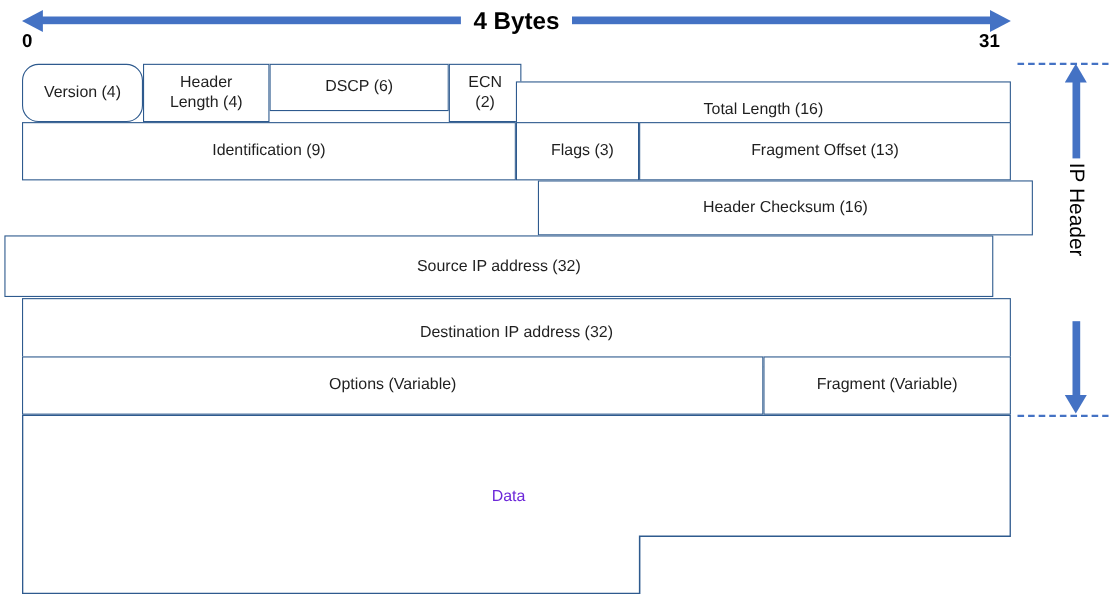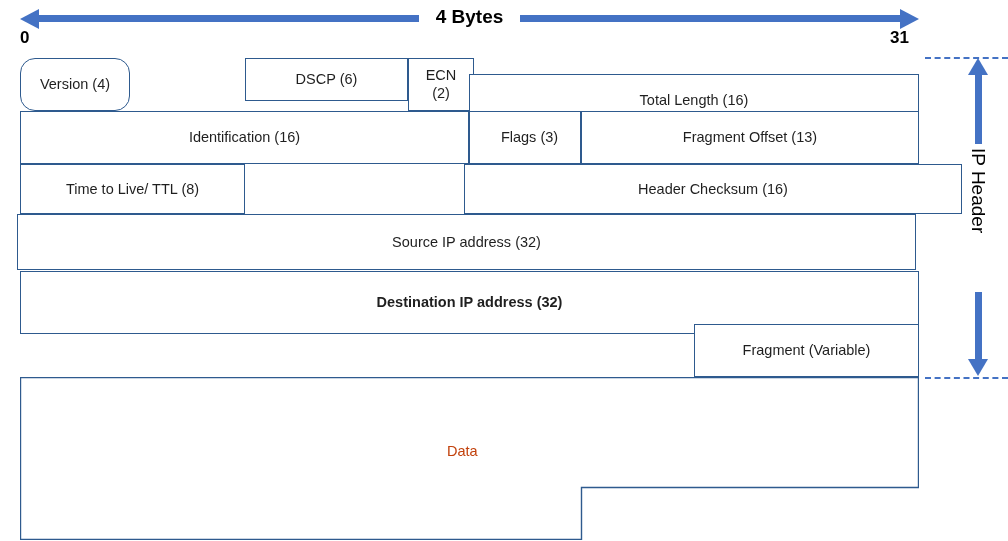--- a/index.html
+++ b/index.html
@@ -33,21 +33,21 @@
   }
   .arrow-head-right {
     position: absolute;
     width: 0; height: 0;
     border-top: 10px solid transparent;
     border-bottom: 10px solid transparent;
     border-left: 19px solid #4472c4;
   }
   .bytes-label {
     position: absolute;
-    font-size: 19px;
+    font-size: 22px;
     font-weight: bold;
     color: #000000;
     white-space: nowrap;
     text-align: center;
   }
   .bit-index {
     position: absolute;
     font-size: 17px;
     font-weight: bold;
     color: #000000;
@@ -76,21 +76,21 @@
     position: absolute;
     left: 20px;
     top: 377px;
     width: 899px;
     height: 163px;
   }
   .data-block svg { display: block; }
   .data-label {
     position: absolute;
     font-size: 14.5px;
-    color: #c2410c;
+    color: #6d28d9;
     white-space: nowrap;
   }
 
   
   .dash-line {
     position: absolute;
     height: 0;
     border-top: 2px dashed #4472c4;
   }
   .arrow-line-v {
@@ -131,35 +131,36 @@
     <div class="arrow-line-h" style="left:38px; top:15px; width:381px;"></div>
     <div class="bytes-label" style="left:419px; top:6px; width:101px;">4 Bytes</div>
     <div class="arrow-line-h" style="left:520px; top:15px; width:381px;"></div>
     <div class="arrow-head-right" style="left:900px; top:9px;"></div>
   </div>
 
   <div class="bit-index" style="left:20px; top:28px;">0</div>
   <div class="bit-index" style="left:890px; top:28px;text-align:right;">31</div>
 
   <div class="cell" style="left:20px;  top:58px;  width:110px; height:53px;border-radius:15px;">Version (4)</div>
+  <div class="cell two-line" style="left:130px; top:58px;  width:115px; height:53px;">Header<br>Length (4)</div>
   <div class="cell" style="left:245px; top:58px;  width:163px; height:43px;">DSCP (6)</div>
   <div class="cell two-line" style="left:408px; top:58px;  width:66px;  height:53px;">ECN<br>(2)</div>
   <div class="cell" style="left:469px; top:58px;  width:450px; height:53px;margin-top:16px;">Total Length (16)</div>
 
-  <div class="cell" style="left:20px;  top:111px; width:449px; height:53px;">Identification (16)</div>
+  <div class="cell" style="left:20px;  top:111px; width:449px; height:53px;">Identification (9)</div>
   <div class="cell" style="left:469px; top:111px; width:112px; height:53px;padding-left:12px;">Flags (3)</div>
   <div class="cell" style="left:581px; top:111px; width:338px; height:53px;">Fragment Offset (13)</div>
 
-  <div class="cell" style="left:20px;  top:164px; width:225px; height:50px;">Time to Live/ TTL (8)</div>
-  <div class="cell" style="left:464px; top:164px; width:498px; height:50px;">Header Checksum (16)</div>
+  <div class="cell" style="left:489px; top:164px; width:450px; height:50px;">Header Checksum (16)</div>
 
-  <div class="cell" style="left:17px;  top:214px; width:899px; height:56px;">Source  IP address (32)</div>
+  <div class="cell" style="left:4px;  top:214px; width:899px; height:56px;">Source  IP address (32)</div>
 
-  <div class="cell" style="left:20px;  top:271px; width:899px; height:63px;font-weight:bold;">Destination IP address (32)</div>
+  <div class="cell" style="left:20px;  top:271px; width:899px; height:63px;">Destination IP address (32)</div>
 
+  <div class="cell" style="left:20px;  top:324px; width:674px; height:53px;">Options (Variable)</div>
   <div class="cell" style="left:694px; top:324px; width:225px; height:53px;">Fragment (Variable)</div>
 
   <div class="data-block">
     <svg width="899" height="163" viewBox="0 0 899 163">
       <path d="M 0.5 0.5 L 898.5 0.5 L 898.5 110.5 L 561.5 110.5 L 561.5 162.5 L 0.5 162.5 Z" fill="#ffffff" stroke="#2e5a8e" stroke-width="1.4"></path>
     </svg>
     <div class="data-label" style="left:427px; top:66px;">Data</div>
   </div>
 
   <div>

